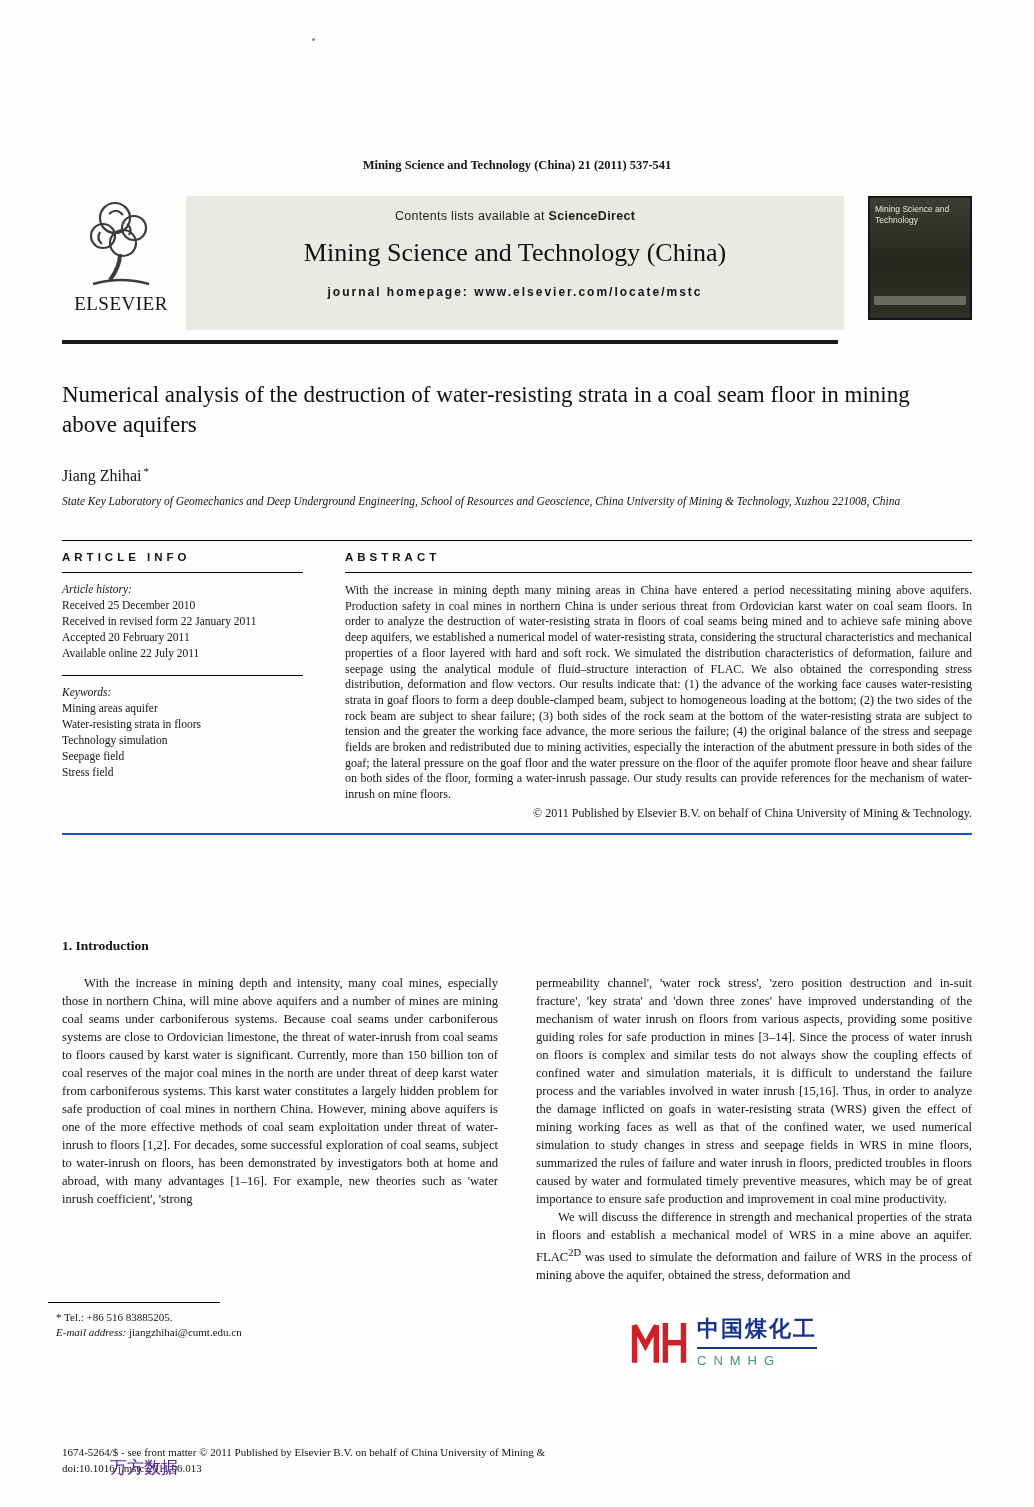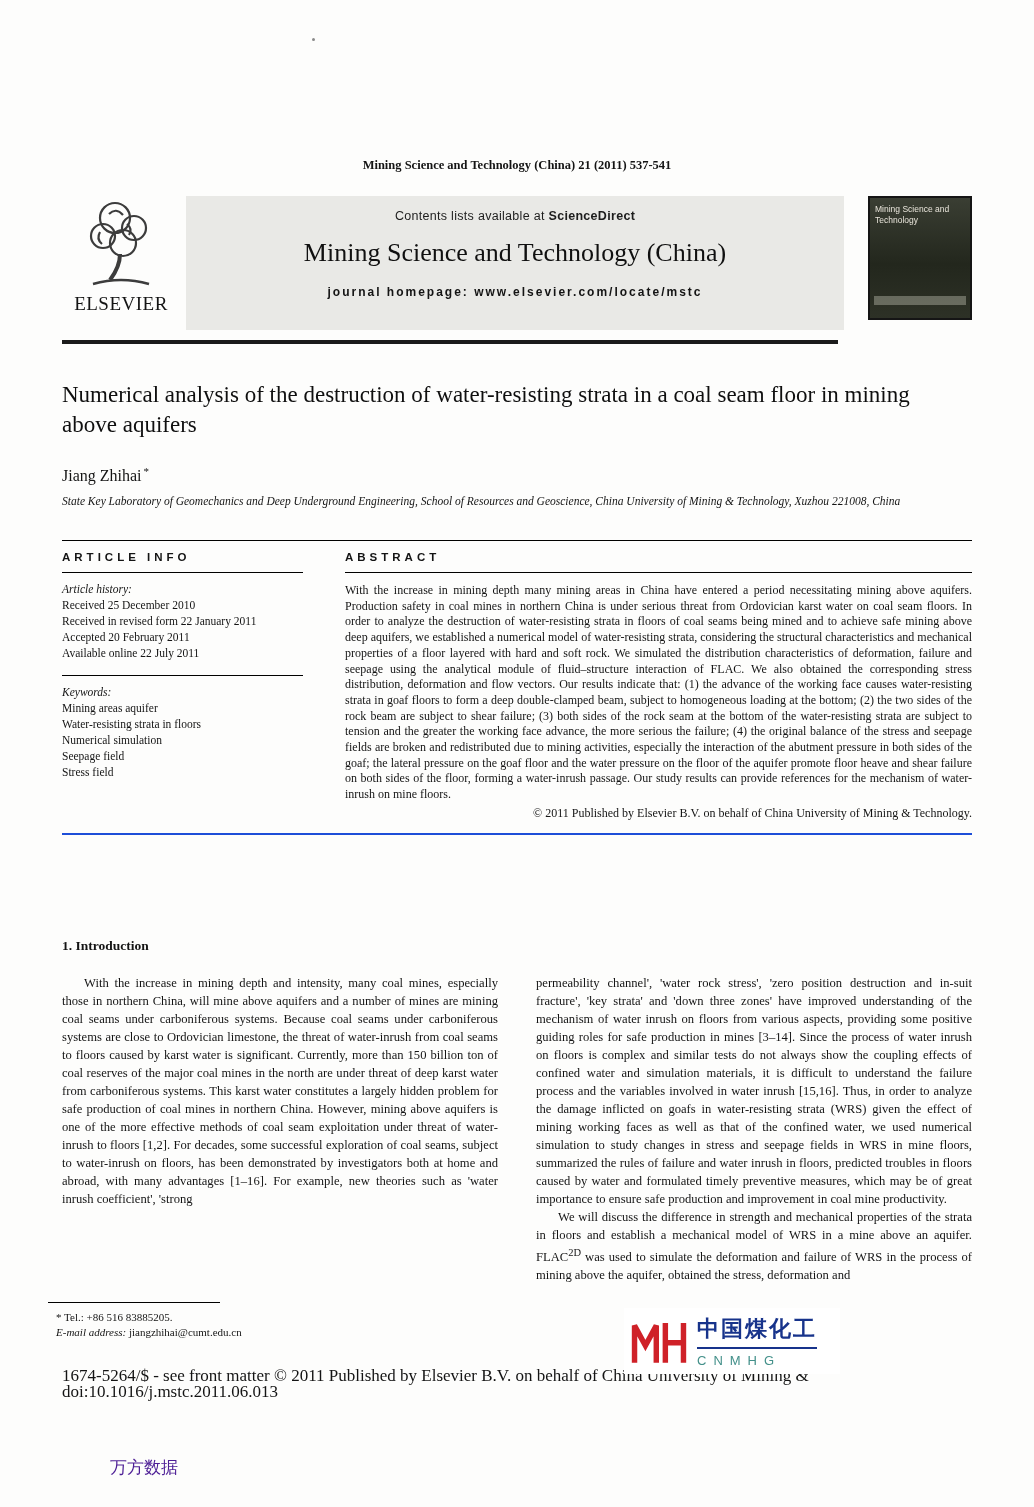--- a/index.html
+++ b/index.html
@@ -50,21 +50,21 @@
   .col-right { padding-top:36px; }
   .sec-heading { font-size:13.5px; font-weight:bold; margin-bottom:20px; }
   .para { font-size:12.6px; line-height:18px; text-align:justify; }
   .para.indent { text-indent:22px; }
 
   .footnote { position:absolute; top:1302px; left:48px; width:340px; font-size:11px; line-height:15px; }
   .fn-rule { width:172px; border-top:1px solid #000; margin-bottom:7px; }
   .fn-line { padding-left:8px; }
   .it { font-style:italic; }
 
-  .footer { position:absolute; top:1368px; left:62px; font-size:17px; line-height:16px; }
+  .footer { position:absolute; top:1444px; left:62px; font-size:11px; line-height:16px; }
 
   .watermark { position:absolute; top:1308px; left:624px; width:216px; height:66px; background:#ffffff;
                display:flex; align-items:center; padding:5px 6px; gap:9px; }
   .wm-cn { font-size:22px; font-weight:bold; color:#17338b; letter-spacing:2px;
            border-bottom:2px solid #17338b; padding-bottom:3px; font-family:"DejaVu Sans", sans-serif; }
   .wm-en { font-size:13px; color:#43908a; letter-spacing:7px; margin-top:4px; font-family:"Liberation Sans", sans-serif; }
 
   .stamp { position:absolute; top:1456px; left:110px; font-size:17px; color:#4c1d95; font-family:"DejaVu Sans", sans-serif; }
 </style>
 </head>
@@ -117,21 +117,21 @@
       <div class="meta-heading">ARTICLE INFO</div>
       <div class="info-label">Article history:</div>
       <div class="info-line">Received 25 December 2010</div>
       <div class="info-line">Received in revised form 22 January 2011</div>
       <div class="info-line">Accepted 20 February 2011</div>
       <div class="info-line">Available online 22 July 2011</div>
       <div class="kw-divider"></div>
       <div class="info-label">Keywords:</div>
       <div class="info-line">Mining areas aquifer</div>
       <div class="info-line">Water-resisting strata in floors</div>
-      <div class="info-line">Numerical simulation</div>
+      <div class="info-line">Technology simulation</div>
       <div class="info-line">Seepage field</div>
       <div class="info-line">Stress field</div>
     </div>
     <div class="meta-right">
       <div class="meta-heading">ABSTRACT</div>
       <p class="abstract-text">With the increase in mining depth many mining areas in China have entered a period necessitating mining above aquifers. Production safety in coal mines in northern China is under serious threat from Ordovician karst water on coal seam floors. In order to analyze the destruction of water-resisting strata in floors of coal seams being mined and to achieve safe mining above deep aquifers, we established a numerical model of water-resisting strata, considering the structural characteristics and mechanical properties of a floor layered with hard and soft rock. We simulated the distribution characteristics of deformation, failure and seepage using the analytical module of fluid–structure interaction of FLAC. We also obtained the corresponding stress distribution, deformation and flow vectors. Our results indicate that: (1) the advance of the working face causes water-resisting strata in goaf floors to form a deep double-clamped beam, subject to homogeneous loading at the bottom; (2) the two sides of the rock beam are subject to shear failure; (3) both sides of the rock seam at the bottom of the water-resisting strata are subject to tension and the greater the working face advance, the more serious the failure; (4) the original balance of the stress and seepage fields are broken and redistributed due to mining activities, especially the interaction of the abutment pressure in both sides of the goaf; the lateral pressure on the goaf floor and the water pressure on the floor of the aquifer promote floor heave and shear failure on both sides of the floor, forming a water-inrush passage. Our study results can provide references for the mechanism of water-inrush on mine floors.</p>
       <div class="copyright">© 2011 Published by Elsevier B.V. on behalf of China University of Mining &amp; Technology.</div>
     </div>
   </div>
 

